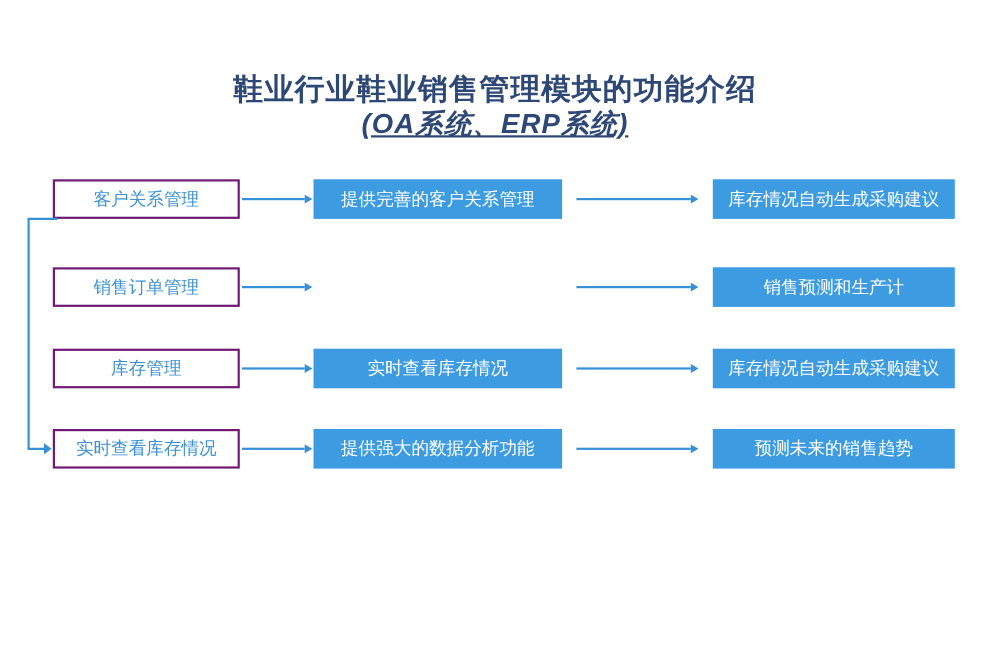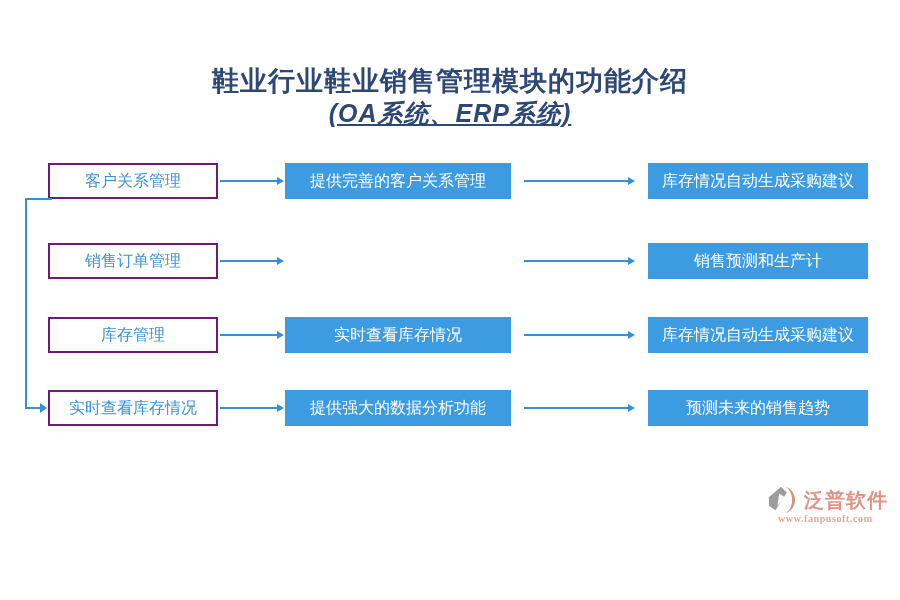--- a/index.html
+++ b/index.html
@@ -124,25 +124,14 @@
   <div class="node filled mid r3">提供强大的数据分析功能</div>
   <div class="arrow-line a2-line y3"></div>
   <div class="arrow-head a2-head y3h"></div>
   <div class="node filled right r3">预测未来的销售趋势</div>
 
   <svg class="l-connector" width="44" height="228" viewBox="0 0 44 228">
     <polyline points="34,8 8,8 8,217 22,217" fill="none" stroke="#3690D6" stroke-width="2"></polyline>
     <polygon points="22,212 22,222 29,217" fill="#3690D6"></polygon>
   </svg>
 
-  <div class="footer-logo">
-    <div class="logo-row">
-      <svg width="34" height="32" viewBox="0 0 36 34">
-        <path d="M3 14 L16 3 L22 9 L10 28 L3 23 Z" fill="#9C9C9C"></path>
-        <path d="M14 10 L20 14 L12 23 Z" fill="#ffffff"></path>
-        <path d="M21 3 C34 8 34 26 21 31 C30 24 30 10 21 3 Z" fill="#D98E82"></path>
-      </svg>
-      <span class="brand-text">泛普软件</span>
-    </div>
-    <div class="brand-url">www.fanpusoft.com</div>
-  </div>
 
 </div>
 
 </body></html>

